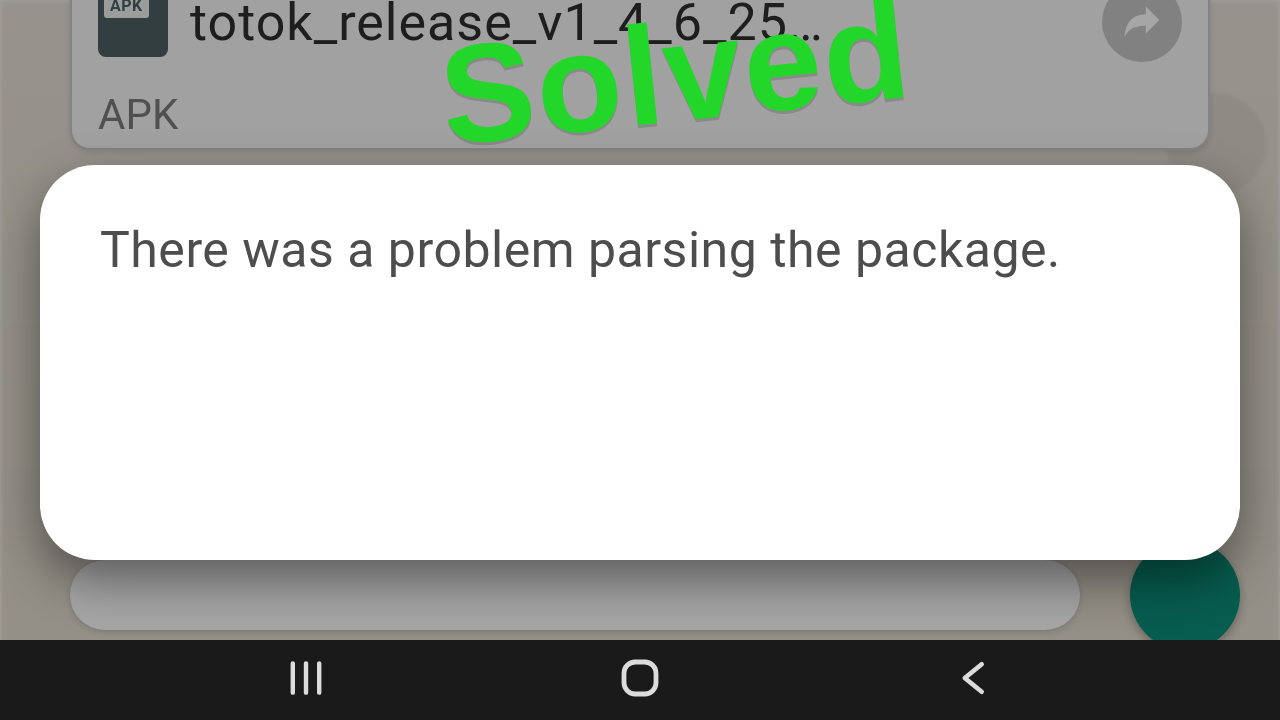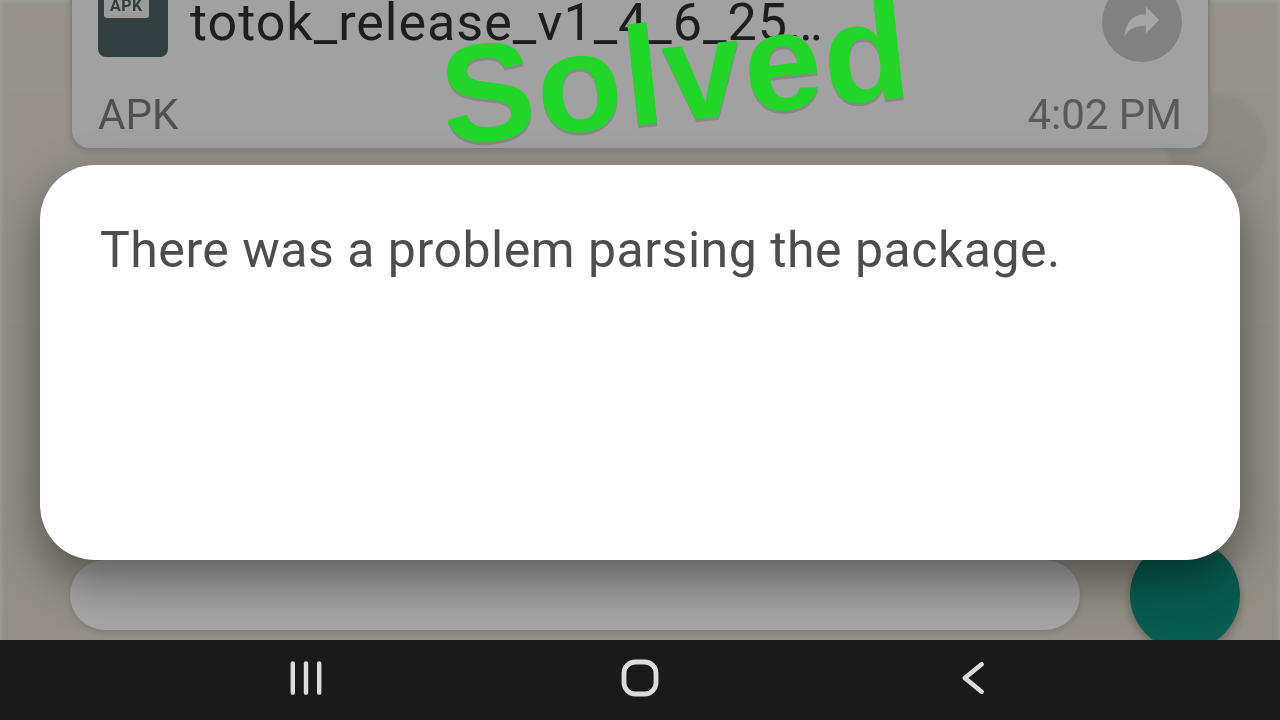--- a/index.html
+++ b/index.html
@@ -158,21 +158,20 @@
     <div class="fwd">
       <span>
         <svg viewBox="0 0 24 24">
             <path d="M14 5l7 7-7 7v-4C7 15 4 18 3 21c0-6 3-12 11-12V5z"></path>
           </svg>
       </span>
     </div>
   </div>
   <div class="card-row2">
     <span>APK</span>
-    <span class="time">4:02 PM</span>
   </div>
 </div>
 
 <div class="inputbar"></div>
 <div class="fab"></div>
 
 <div class="dim"></div>
 
 <div class="dialog">
   <div class="dialog-msg">There was a problem parsing the package.</div>

